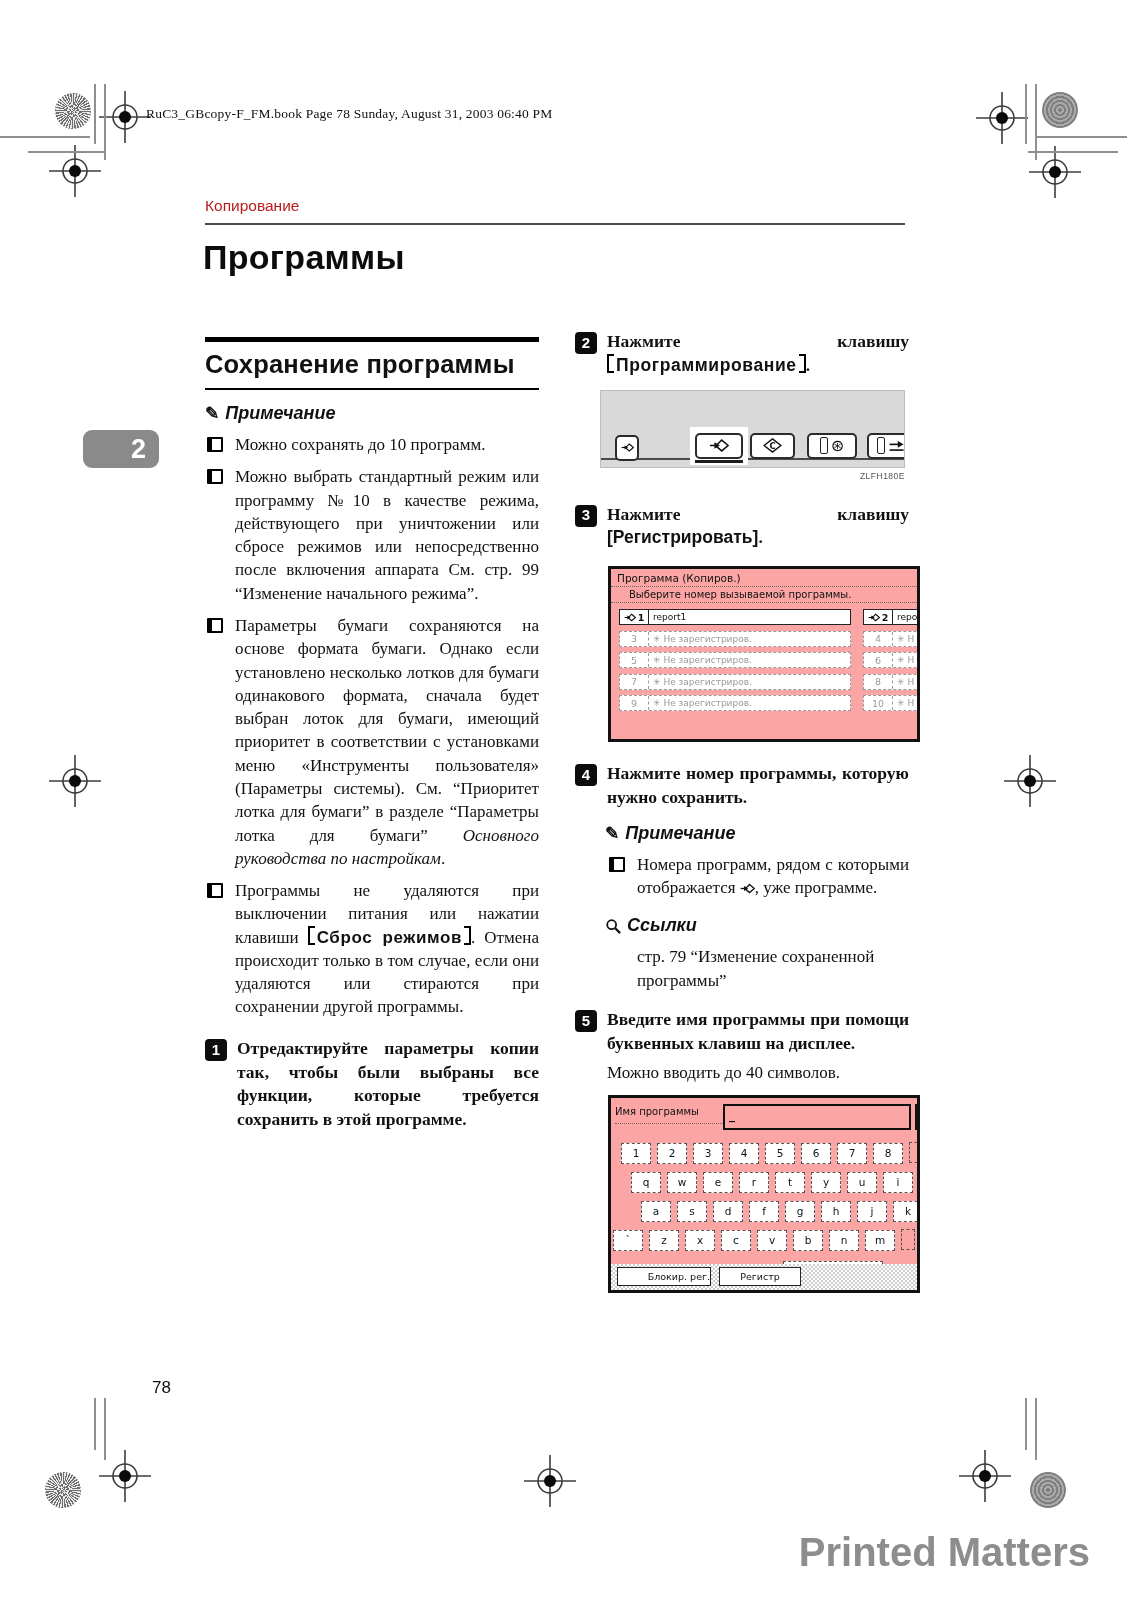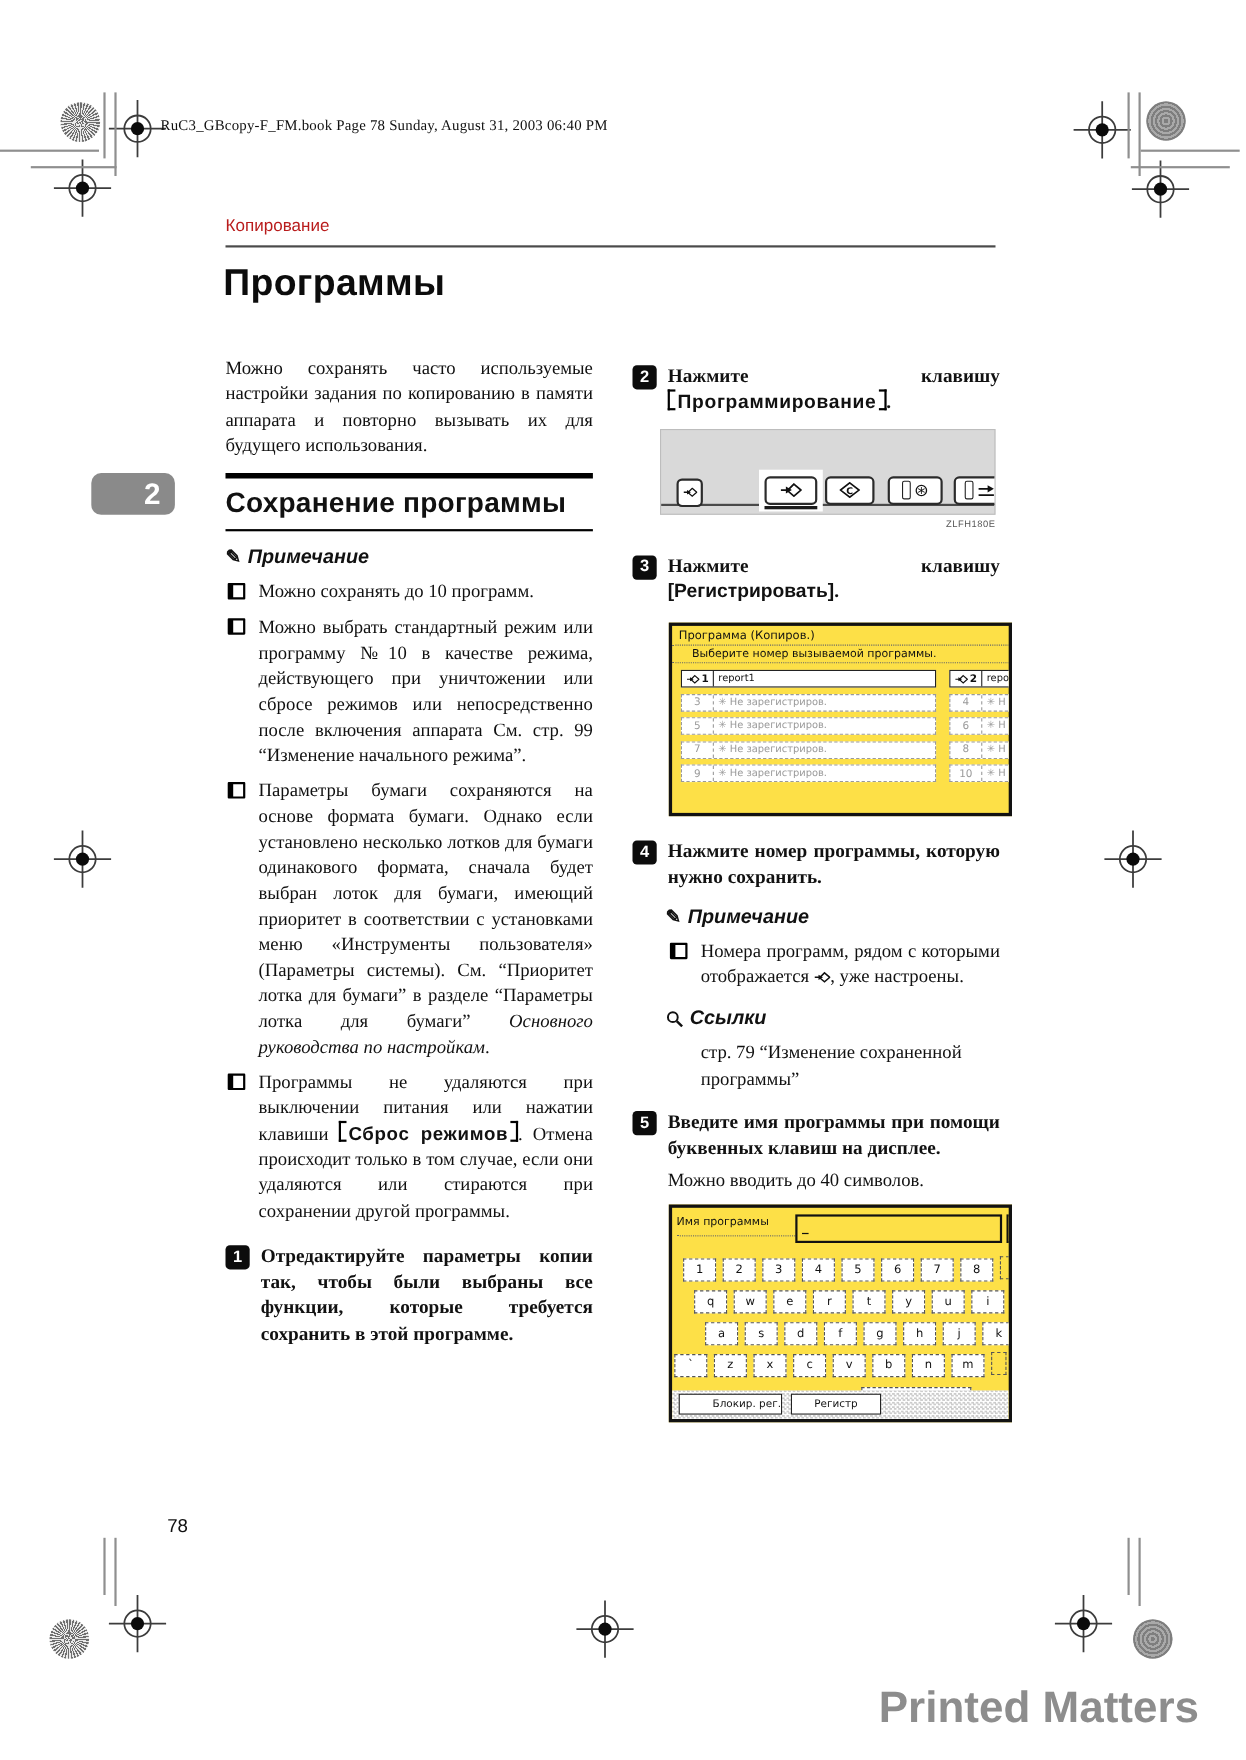--- a/index.html
+++ b/index.html
@@ -71,21 +71,21 @@
   .rail{position:absolute;left:0;right:0;top:67px;height:2px;background:#4a4a4a;}
   .pbtn{position:absolute;height:26px;background:#fff;border:2px solid #2b2b2b;border-radius:5px;
     box-sizing:border-box;display:flex;align-items:center;justify-content:center;gap:3px;}
   .highlight-box{position:absolute;left:89px;top:36px;width:58px;height:38px;background:#fff;}
   .underbar{position:absolute;left:94px;top:69px;width:48px;height:3px;background:#1c1c1c;}
   .vbar{width:6px;height:15px;border:1.5px solid #222;border-radius:2px;background:#fff;}
   .energy-glyph{font-family:"DejaVu Sans",sans-serif;font-size:16px;line-height:1;color:#111;}
   .fig-caption{width:305px;text-align:right;font-family:"Liberation Sans",sans-serif;
     font-size:8.5px;color:#555;letter-spacing:.5px;margin-top:3px;}
   
-  .screen{position:relative;border:3px solid #121212;background:#fde047;box-sizing:border-box;
+  .screen{position:relative;border:3px solid #121212;background:#fca5a5;box-sizing:border-box;
     overflow:hidden;margin-left:33px;font-family:"DejaVu Sans",sans-serif;}
   .scr-prog{width:312px;height:176px;margin-top:16px;}
   .scr-kbd{width:312px;height:198px;margin-top:12px;}
   .scr-title{font-size:10.5px;padding:3px 6px 2px;border-bottom:1px dotted #666;}
   .scr-sub{font-size:10px;padding:2px 18px 2px;border-bottom:1px dotted #666;}
   .prog-col{position:absolute;top:40px;}
   .prog-col.left{left:8px;width:232px;}
   .prog-col.right{left:252px;width:230px;}
   .prow{display:flex;height:14px;margin-bottom:5.5px;border:1.5px solid #222;background:#fff;}
   .prow .pnum{width:28px;border-right:1.3px solid #222;display:flex;align-items:center;
@@ -196,21 +196,20 @@
 
   <div class="slug">RuC3_GBcopy-F_FM.book  Page 78  Sunday, August 31, 2003  06:40 PM</div>
   <div class="chap-header">Копирование</div>
   <div class="chap-rule"></div>
   <div class="doc-title">Программы</div>
   <div class="chapter-tab">2</div>
   <div class="page-num">78</div>
   <div class="watermark">Printed Matters</div>
 
   <div class="col col-left">
-    <p>Можно сохранять часто используемые настройки задания по копированию в памяти аппарата и повторно вызывать их для будущего использования.</p>
 
     <div class="sec-h">Сохранение программы</div>
 
     <div class="note-h">
       <span class="pencil">✎</span>
       <span>Примечание</span>
     </div>
 
     <div class="note-item">
       <span class="bullet-box"></span>
@@ -366,21 +365,21 @@
     <div class="note-h indent">
       <span class="pencil">✎</span>
       <span>Примечание</span>
     </div>
     <div class="note-item" style="margin-left:62px;">
       <span class="bullet-box"></span>
       <span>Номера программ, рядом с которыми отображается </span><svg width="15" height="11" viewBox="0 0 22 14" style="vertical-align:-1px;">
           <path d="M14 1 L21 7 L14 13 L7.5 7.5 Z" fill="none" stroke="#111" stroke-width="2"></path>
           <path d="M1 7 H8" stroke="#111" stroke-width="2"></path>
           <path d="M6 3.5 L12 7 L6 10.5 Z" fill="#111"></path>
-        </svg><span>, уже настроены.</span>
+        </svg><span>, уже программе.</span>
     </div>
 
     <div class="note-h indent" style="margin-top:16px;">
       <svg width="16" height="16" viewBox="0 0 18 18">
           <circle cx="7.5" cy="7.5" r="5" fill="none" stroke="#111" stroke-width="2"></circle>
           <path d="M11.5 11.5 L17 17" stroke="#111" stroke-width="2.5"></path>
         </svg>
       <span>Ссылки</span>
     </div>
     <div class="ref-text">стр. 79 “Изменение сохраненной программы”</div>

